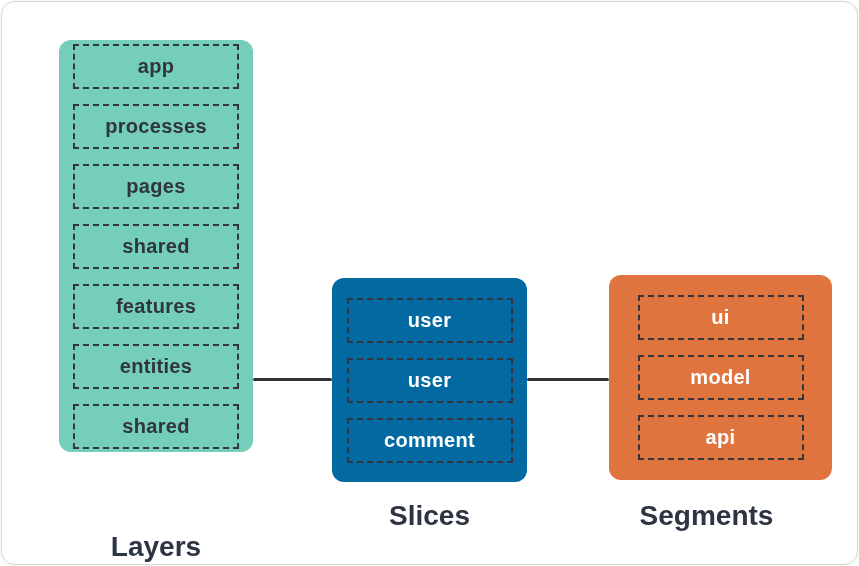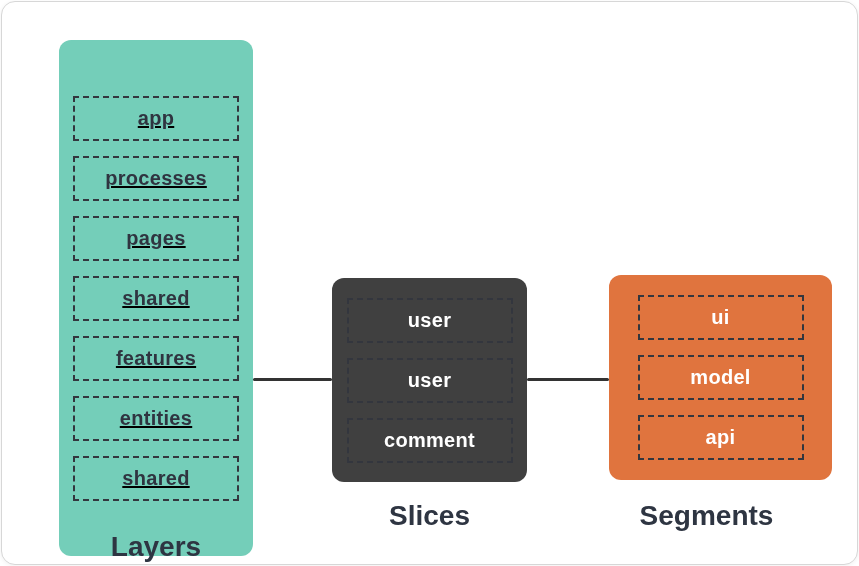--- a/index.html
+++ b/index.html
@@ -23,21 +23,21 @@
   .col-box {
     position: absolute;
     border-radius: 12px;
     display: flex;
     flex-direction: column;
     align-items: center;
     justify-content: center;
     gap: 15px;
     box-sizing: border-box;
   }
-  .box-layers   { left: 57px;  top: 38px;  width: 194px; height: 516px; text-decoration: underline; }
+  .box-layers   { left: 57px;  top: 38px;  width: 194px; height: 412px; }
   .box-slices   { left: 330px; top: 276px; width: 195px; height: 204px; }
   .box-segments { left: 607px; top: 273px; width: 223px; height: 205px; }
 
   .cell {
     width: 166px;
     height: 45px;
     box-sizing: border-box;
     border: 2px dashed #33363e;
     display: flex;
     align-items: center;
@@ -81,21 +81,21 @@
     <div class="cell dark-text">processes</div>
     <div class="cell dark-text">pages</div>
     <div class="cell dark-text">shared</div>
     <div class="cell dark-text">features</div>
     <div class="cell dark-text">entities</div>
     <div class="cell dark-text">shared</div>
   </div>
 
   <div class="connector connector-1"></div>
 
-  <div class="col-box box-slices" style="background: #404040;">
+  <div class="col-box box-slices" style="background: #0369a1;">
     <div class="cell light-text">user</div>
     <div class="cell light-text">user</div>
     <div class="cell light-text">comment</div>
   </div>
 
   <div class="connector connector-2"></div>
 
   <div class="col-box box-segments" style="background: rgb(224, 116, 62);">
     <div class="cell light-text">ui</div>
     <div class="cell light-text">model</div>

